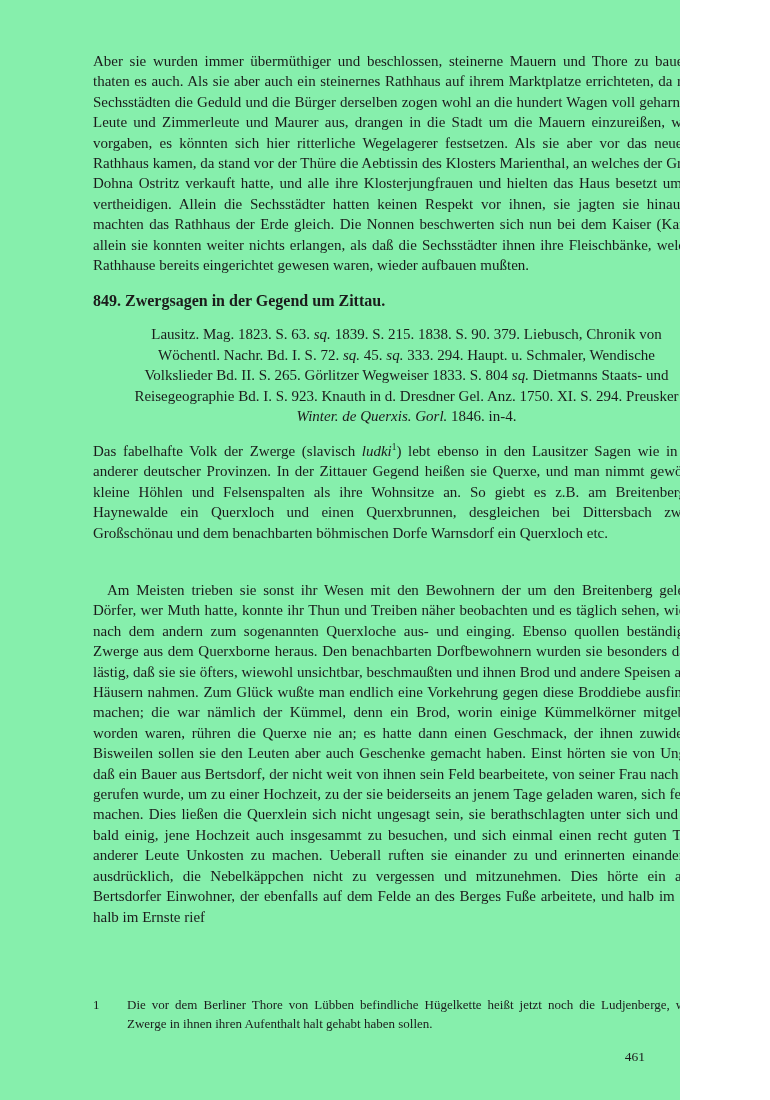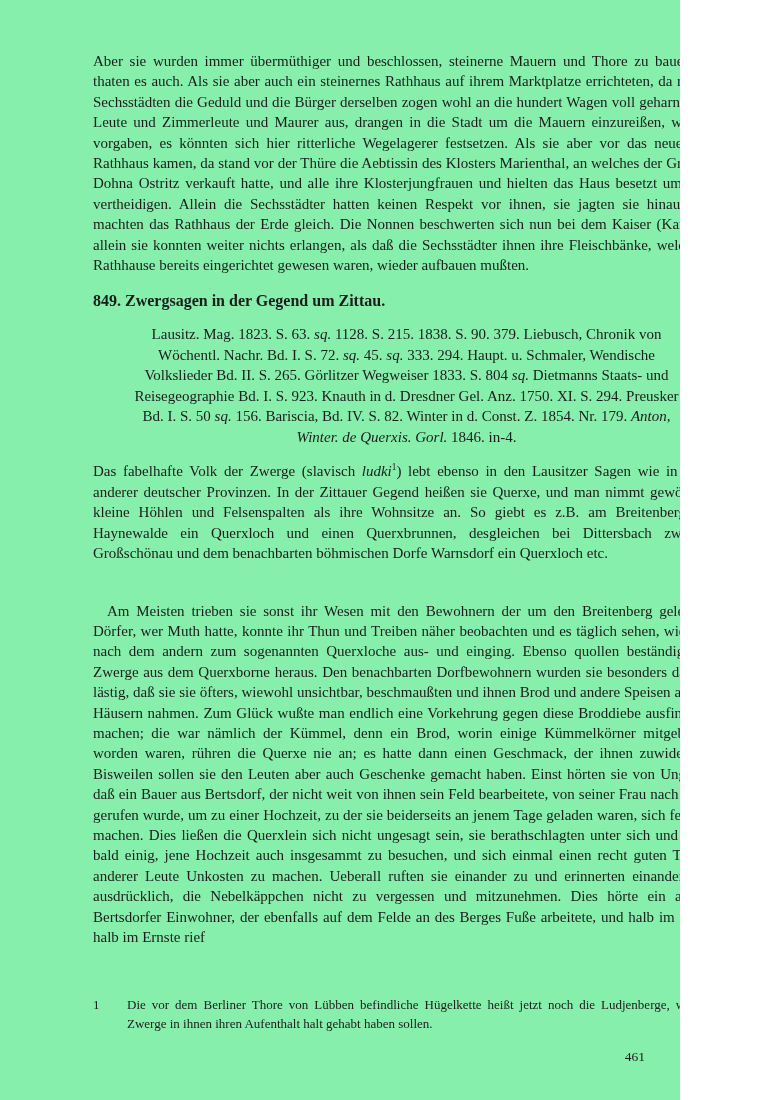--- a/index.html
+++ b/index.html
@@ -70,25 +70,24 @@
 
 <div class="page">
 
   <div class="text-col">
 
     <p class="body-par">Aber sie wurden immer übermüthiger und beschlossen, steinerne Mauern und Thore zu bauen und thaten es auch. Als sie aber auch ein steinernes Rathhaus auf ihrem Marktplatze errichteten, da riß den Sechsstädten die Geduld und die Bürger derselben zogen wohl an die hundert Wagen voll geharnischter Leute und Zimmerleute und Maurer aus, drangen in die Stadt um die Mauern einzureißen, weil sie vorgaben, es könnten sich hier ritterliche Wegelagerer festsetzen. Als sie aber vor das neuerbaute Rathhaus kamen, da stand vor der Thüre die Aebtissin des Klosters Marienthal, an welches der Graf von Dohna Ostritz verkauft hatte, und alle ihre Klosterjungfrauen und hielten das Haus besetzt um es zu vertheidigen. Allein die Sechsstädter hatten keinen Respekt vor ihnen, sie jagten sie hinaus, und machten das Rathhaus der Erde gleich. Die Nonnen beschwerten sich nun bei dem Kaiser (Karl IV.), allein sie konnten weiter nichts erlangen, als daß die Sechsstädter ihnen ihre Fleischbänke, welche im Rathhause bereits eingerichtet gewesen waren, wieder aufbauen mußten.</p>
 
     <h2 class="section-heading">849. Zwergsagen in der Gegend um Zittau.</h2>
 
     <div class="sources">
-      <div class="sources-line"><span>Lausitz. Mag. 1823. S. 63. </span><i>sq.</i><span> 1128. S. 215. 1838. S. 90. 379. Liebusch, Chronik von</span></div>
+      <div class="sources-line"><span>Lausitz. Mag. 1823. S. 63. </span><i>sq.</i><span> 1839. S. 215. 1838. S. 90. 379. Liebusch, Chronik von</span></div>
       <div class="sources-line"><span>Wöchentl. Nachr. Bd. I. S. 72. </span><i>sq.</i><span> 45. </span><i>sq.</i><span> 333. 294. Haupt. u. Schmaler, Wendische</span></div>
       <div class="sources-line"><span>Volkslieder Bd. II. S. 265. Görlitzer Wegweiser 1833. S. 804 </span><i>sq.</i><span> Dietmanns Staats- und</span></div>
       <div class="sources-line"><span>Reisegeographie Bd. I. S. 923. Knauth in d. Dresdner Gel. Anz. 1750. XI. S. 294. Preusker</span></div>
-      <div class="sources-line"><span>Bd. I. S. 50 </span><i>sq.</i><span> 156. Bariscia, Bd. IV. S. 82. Winter in d. Const. Z. 1854. Nr. 179. </span><i>Anton,</i></div>
       <div class="sources-line"><i>Winter. de Querxis. Gorl.</i><span> 1846. in-4.</span></div>
     </div>
 
     <p class="body-par"><span>Das fabelhafte Volk der Zwerge (slavisch </span><i>ludki</i><sup class="fn-ref">1</sup><span>) lebt ebenso in den Lausitzer Sagen wie in denen anderer deutscher Provinzen. In der Zittauer Gegend heißen sie Querxe, und man nimmt gewöhnlich kleine Höhlen und Felsenspalten als ihre Wohnsitze an. So giebt es z.B. am Breitenberge bei Haynewalde ein Querxloch und einen Querxbrunnen, desgleichen bei Dittersbach zwischen Großschönau und dem benachbarten böhmischen Dorfe Warnsdorf ein Querxloch etc.</span></p>
 
     <p class="body-par indented">Am Meisten trieben sie sonst ihr Wesen mit den Bewohnern der um den Breitenberg gelegenen Dörfer, wer Muth hatte, konnte ihr Thun und Treiben näher beobachten und es täglich sehen, wie einer nach dem andern zum sogenannten Querxloche aus- und einging. Ebenso quollen beständig neue Zwerge aus dem Querxborne heraus. Den benachbarten Dorfbewohnern wurden sie besonders dadurch lästig, daß sie sie öfters, wiewohl unsichtbar, beschmaußten und ihnen Brod und andere Speisen aus den Häusern nahmen. Zum Glück wußte man endlich eine Vorkehrung gegen diese Broddiebe ausfindig zu machen; die war nämlich der Kümmel, denn ein Brod, worin einige Kümmelkörner mitgebacken worden waren, rühren die Querxe nie an; es hatte dann einen Geschmack, der ihnen zuwider war. Bisweilen sollen sie den Leuten aber auch Geschenke gemacht haben. Einst hörten sie von Ungefähr, daß ein Bauer aus Bertsdorf, der nicht weit von ihnen sein Feld bearbeitete, von seiner Frau nach Hause gerufen wurde, um zu einer Hochzeit, zu der sie beiderseits an jenem Tage geladen waren, sich fertig zu machen. Dies ließen die Querxlein sich nicht ungesagt sein, sie berathschlagten unter sich und waren bald einig, jene Hochzeit auch insgesammt zu besuchen, und sich einmal einen recht guten Tag auf anderer Leute Unkosten zu machen. Ueberall ruften sie einander zu und erinnerten einander noch ausdrücklich, die Nebelkäppchen nicht zu vergessen und mitzunehmen. Dies hörte ein anderer Bertsdorfer Einwohner, der ebenfalls auf dem Felde an des Berges Fuße arbeitete, und halb im Spaße, halb im Ernste rief</p>
 
   </div>
 
   <div class="footnote-area">

